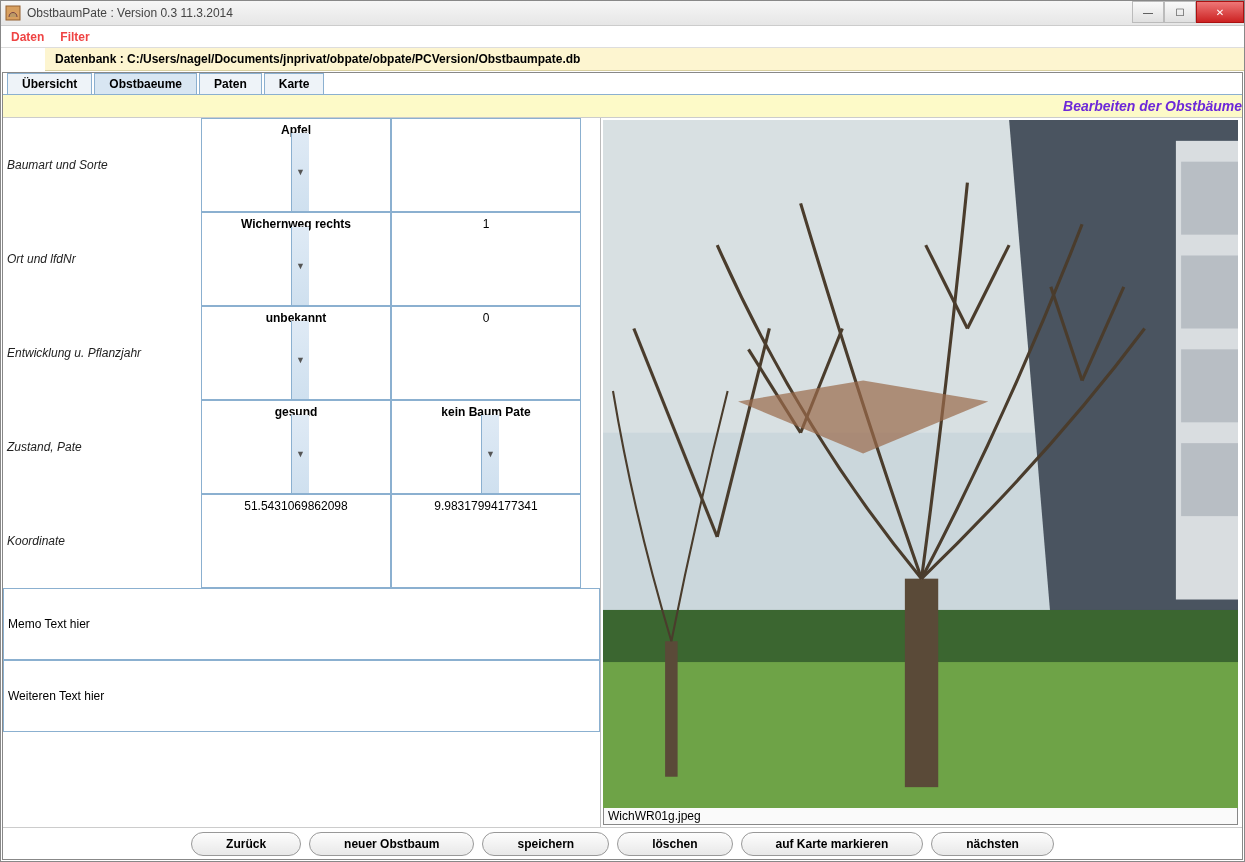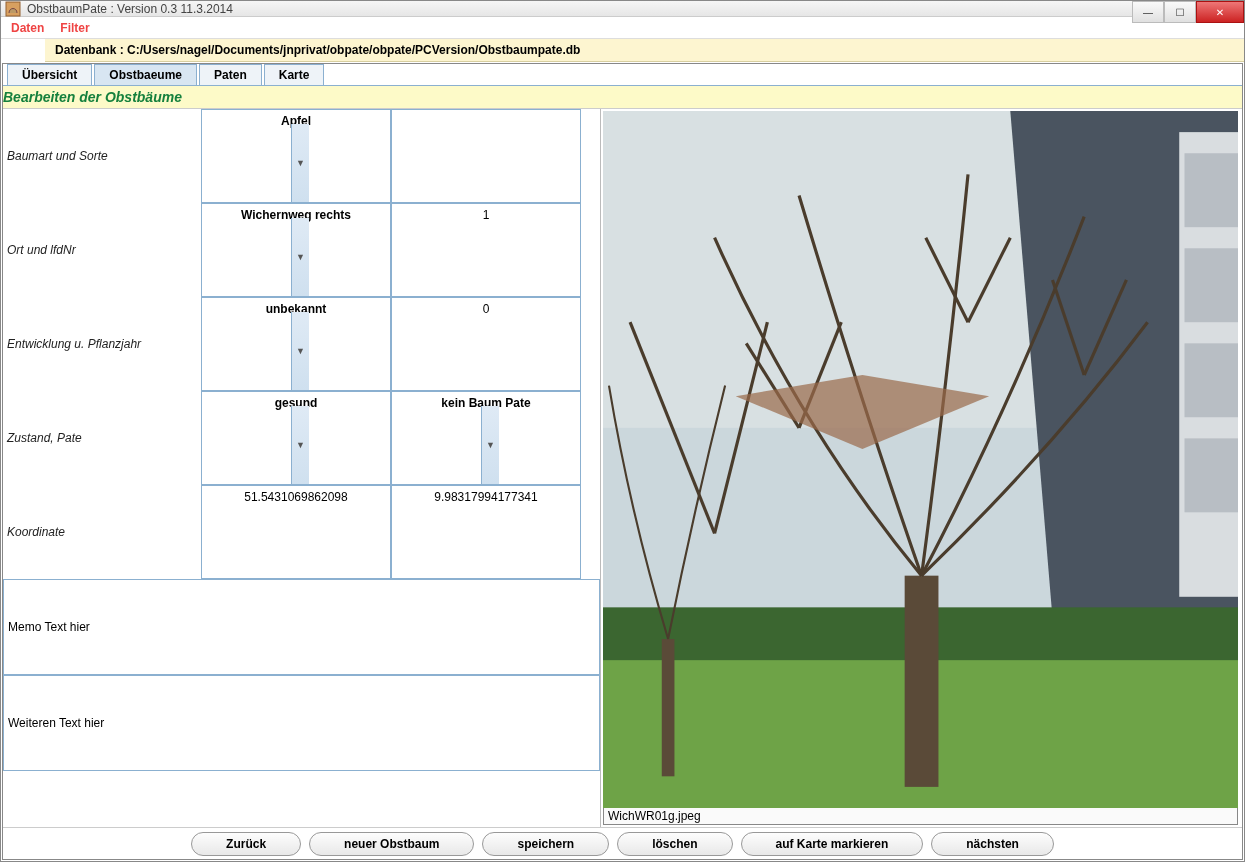--- a/index.html
+++ b/index.html
@@ -13,21 +13,21 @@
   .window {
     width: 1245px;
     height: 862px;
     background: #fff;
     border: 1px solid #888;
     display: flex;
     flex-direction: column;
     position: relative;
   }
   .titlebar {
-    height: 16px;
+    height: 25px;
     background: linear-gradient(#f6f6f6, #e6e6e6);
     border-bottom: 1px solid #ccc;
     display: flex;
     align-items: center;
     padding: 0 4px;
     position: relative;
   }
   .titlebar .app-icon {
     width: 16px; height: 16px;
     margin-right: 6px;
@@ -100,28 +100,28 @@
     margin-right: 2px;
     background: #eef3f8;
     font-size: 12px;
     font-weight: bold;
     cursor: default;
   }
   .tab.selected {
     background: #d8e6f2;
   }
   .edit-title {
-    text-align: left;
+    text-align: right;
     background: #fdfac8;
     border-bottom: 1px solid #ccc;
     font-style: italic;
     font-weight: bold;
     padding: 3px 0;
     font-size: 14px;
-    color: #15803d;
+    color: #6d28d9;
   }
   .content {
     flex: 1;
     display: flex;
     overflow: hidden;
   }
   .left {
     width: 598px;
     display: flex;
     flex-direction: column;
@@ -173,21 +173,21 @@
   .cell.blank {
     border: 1px solid #8bb0d0;
     background: #fff;
   }
   .cell.plain {
     font-weight: normal;
   }
   .memo-box {
     border: 1px solid #8bb0d0;
     margin: 0;
-    height: 96px;
+    height: 72px;
     padding: 4px;
     display: flex;
     align-items: center;
     font-size: 12px;
     background: #fff;
   }
   .right {
     flex: 1;
     display: flex;
     flex-direction: column;

